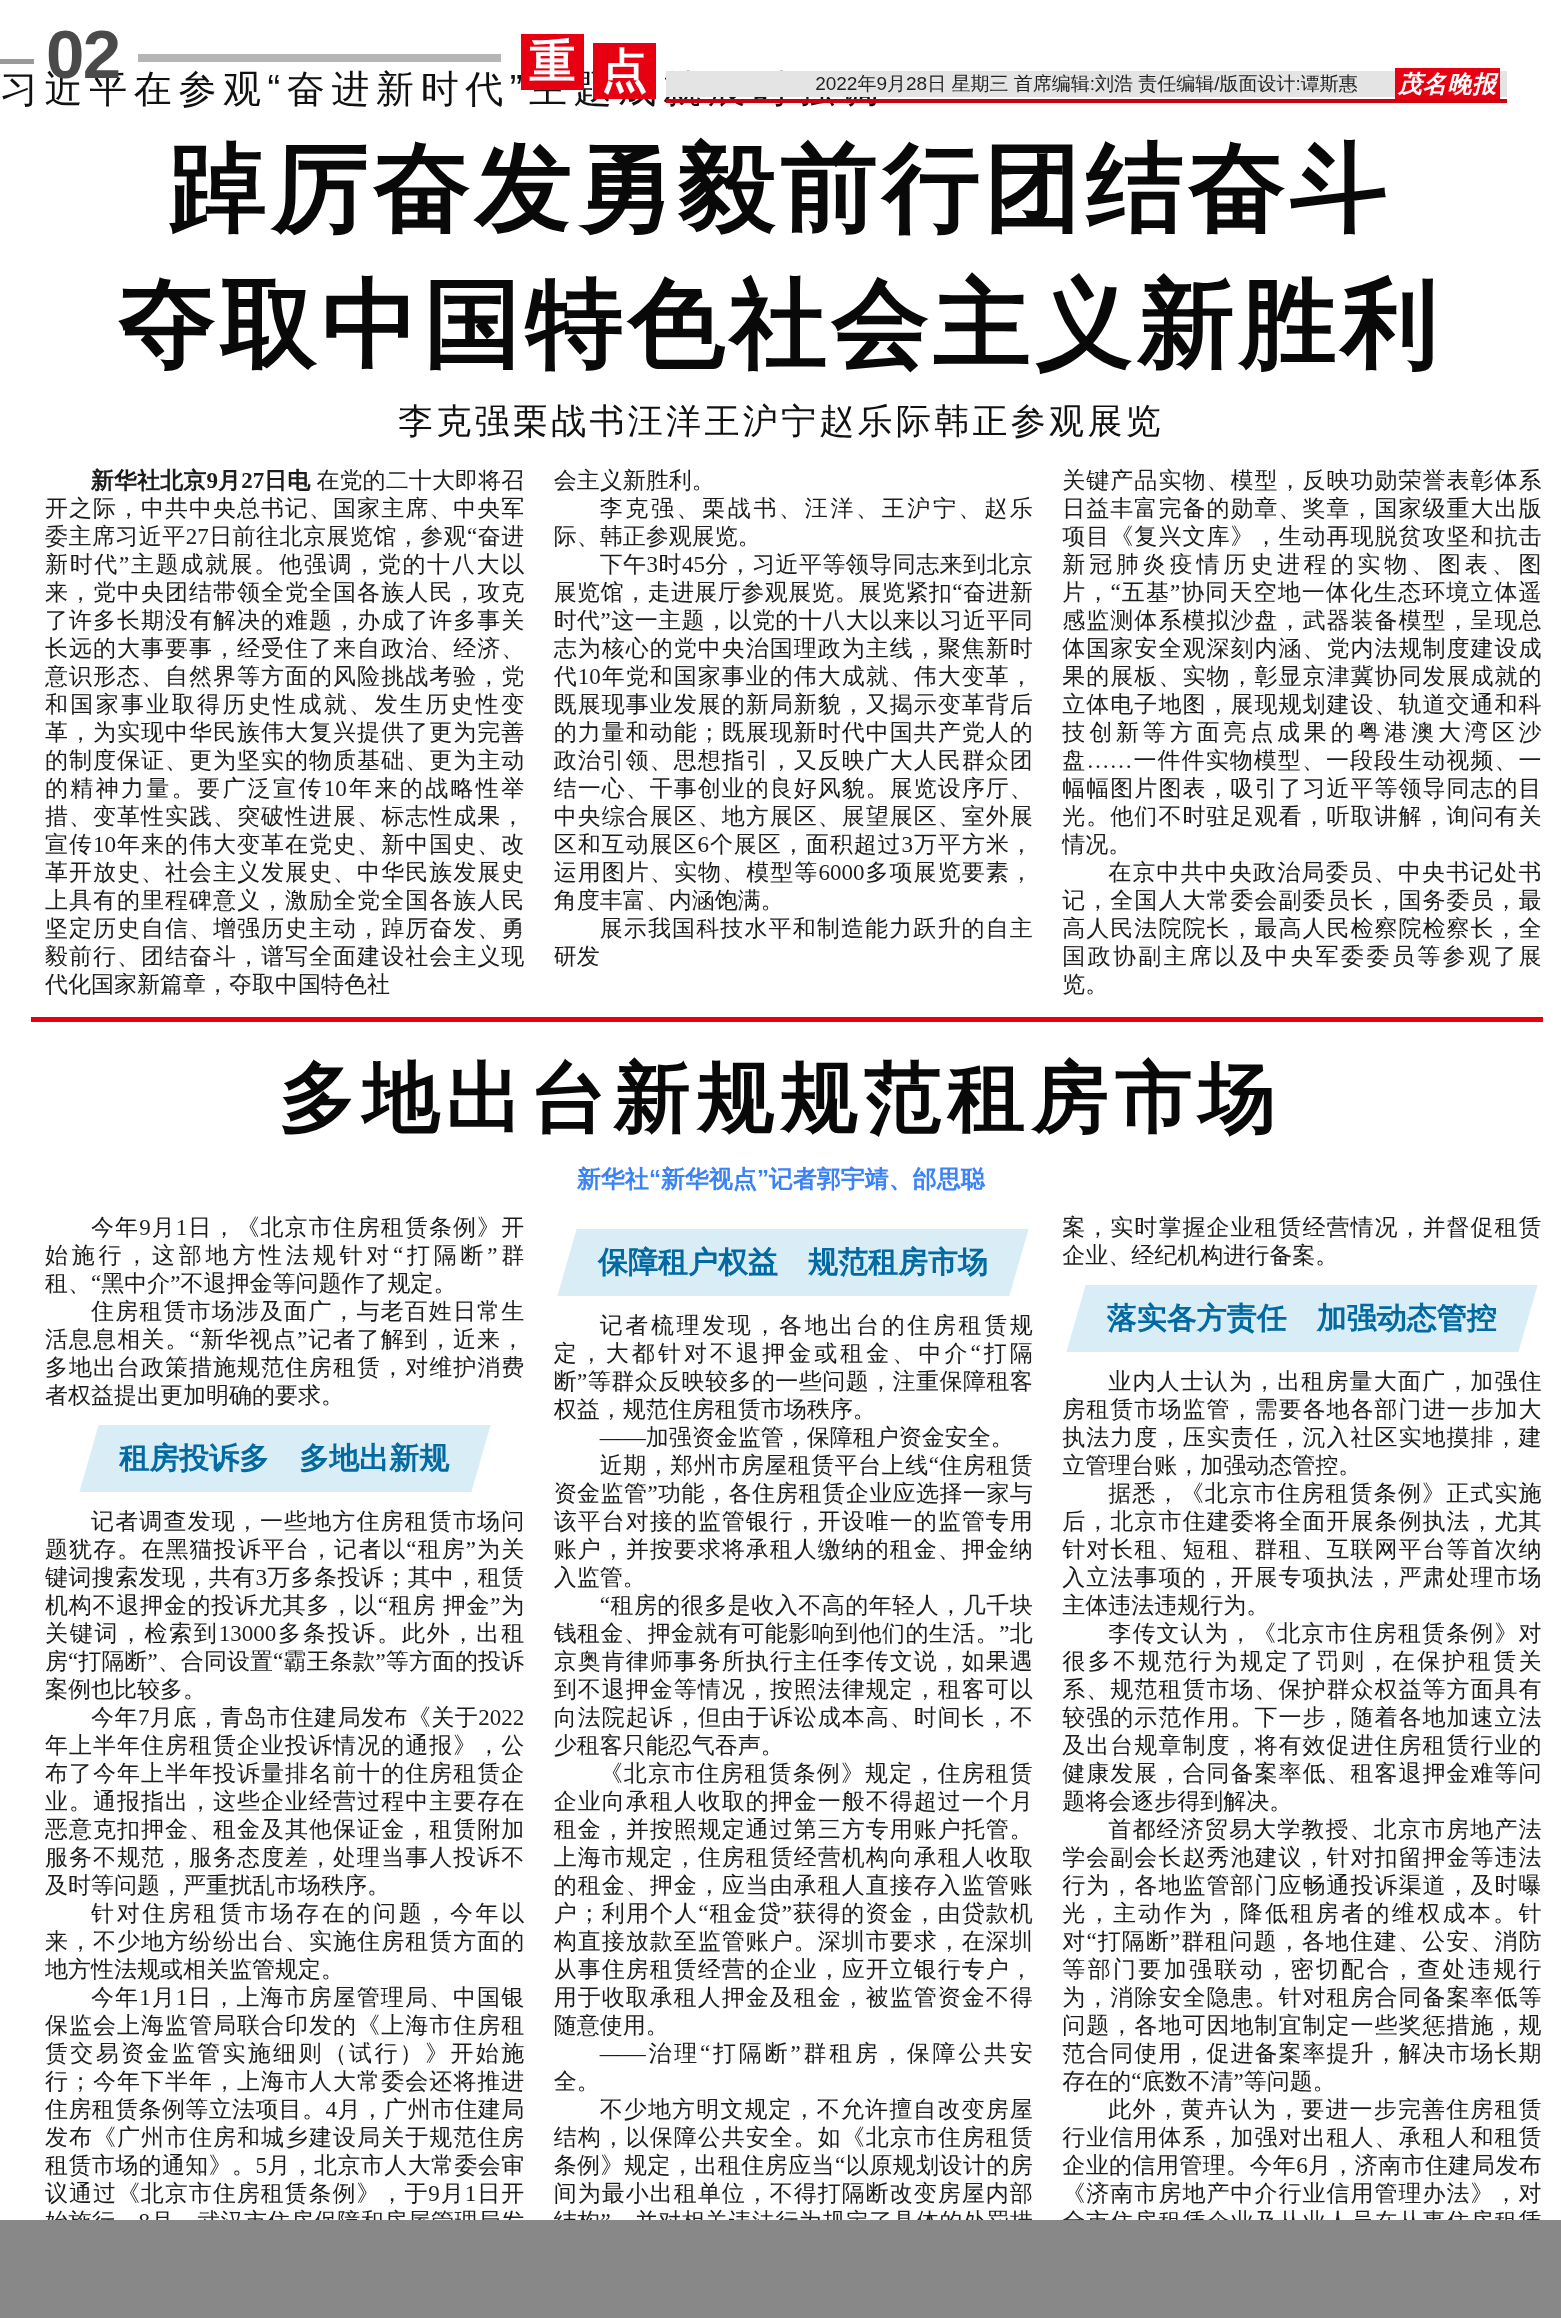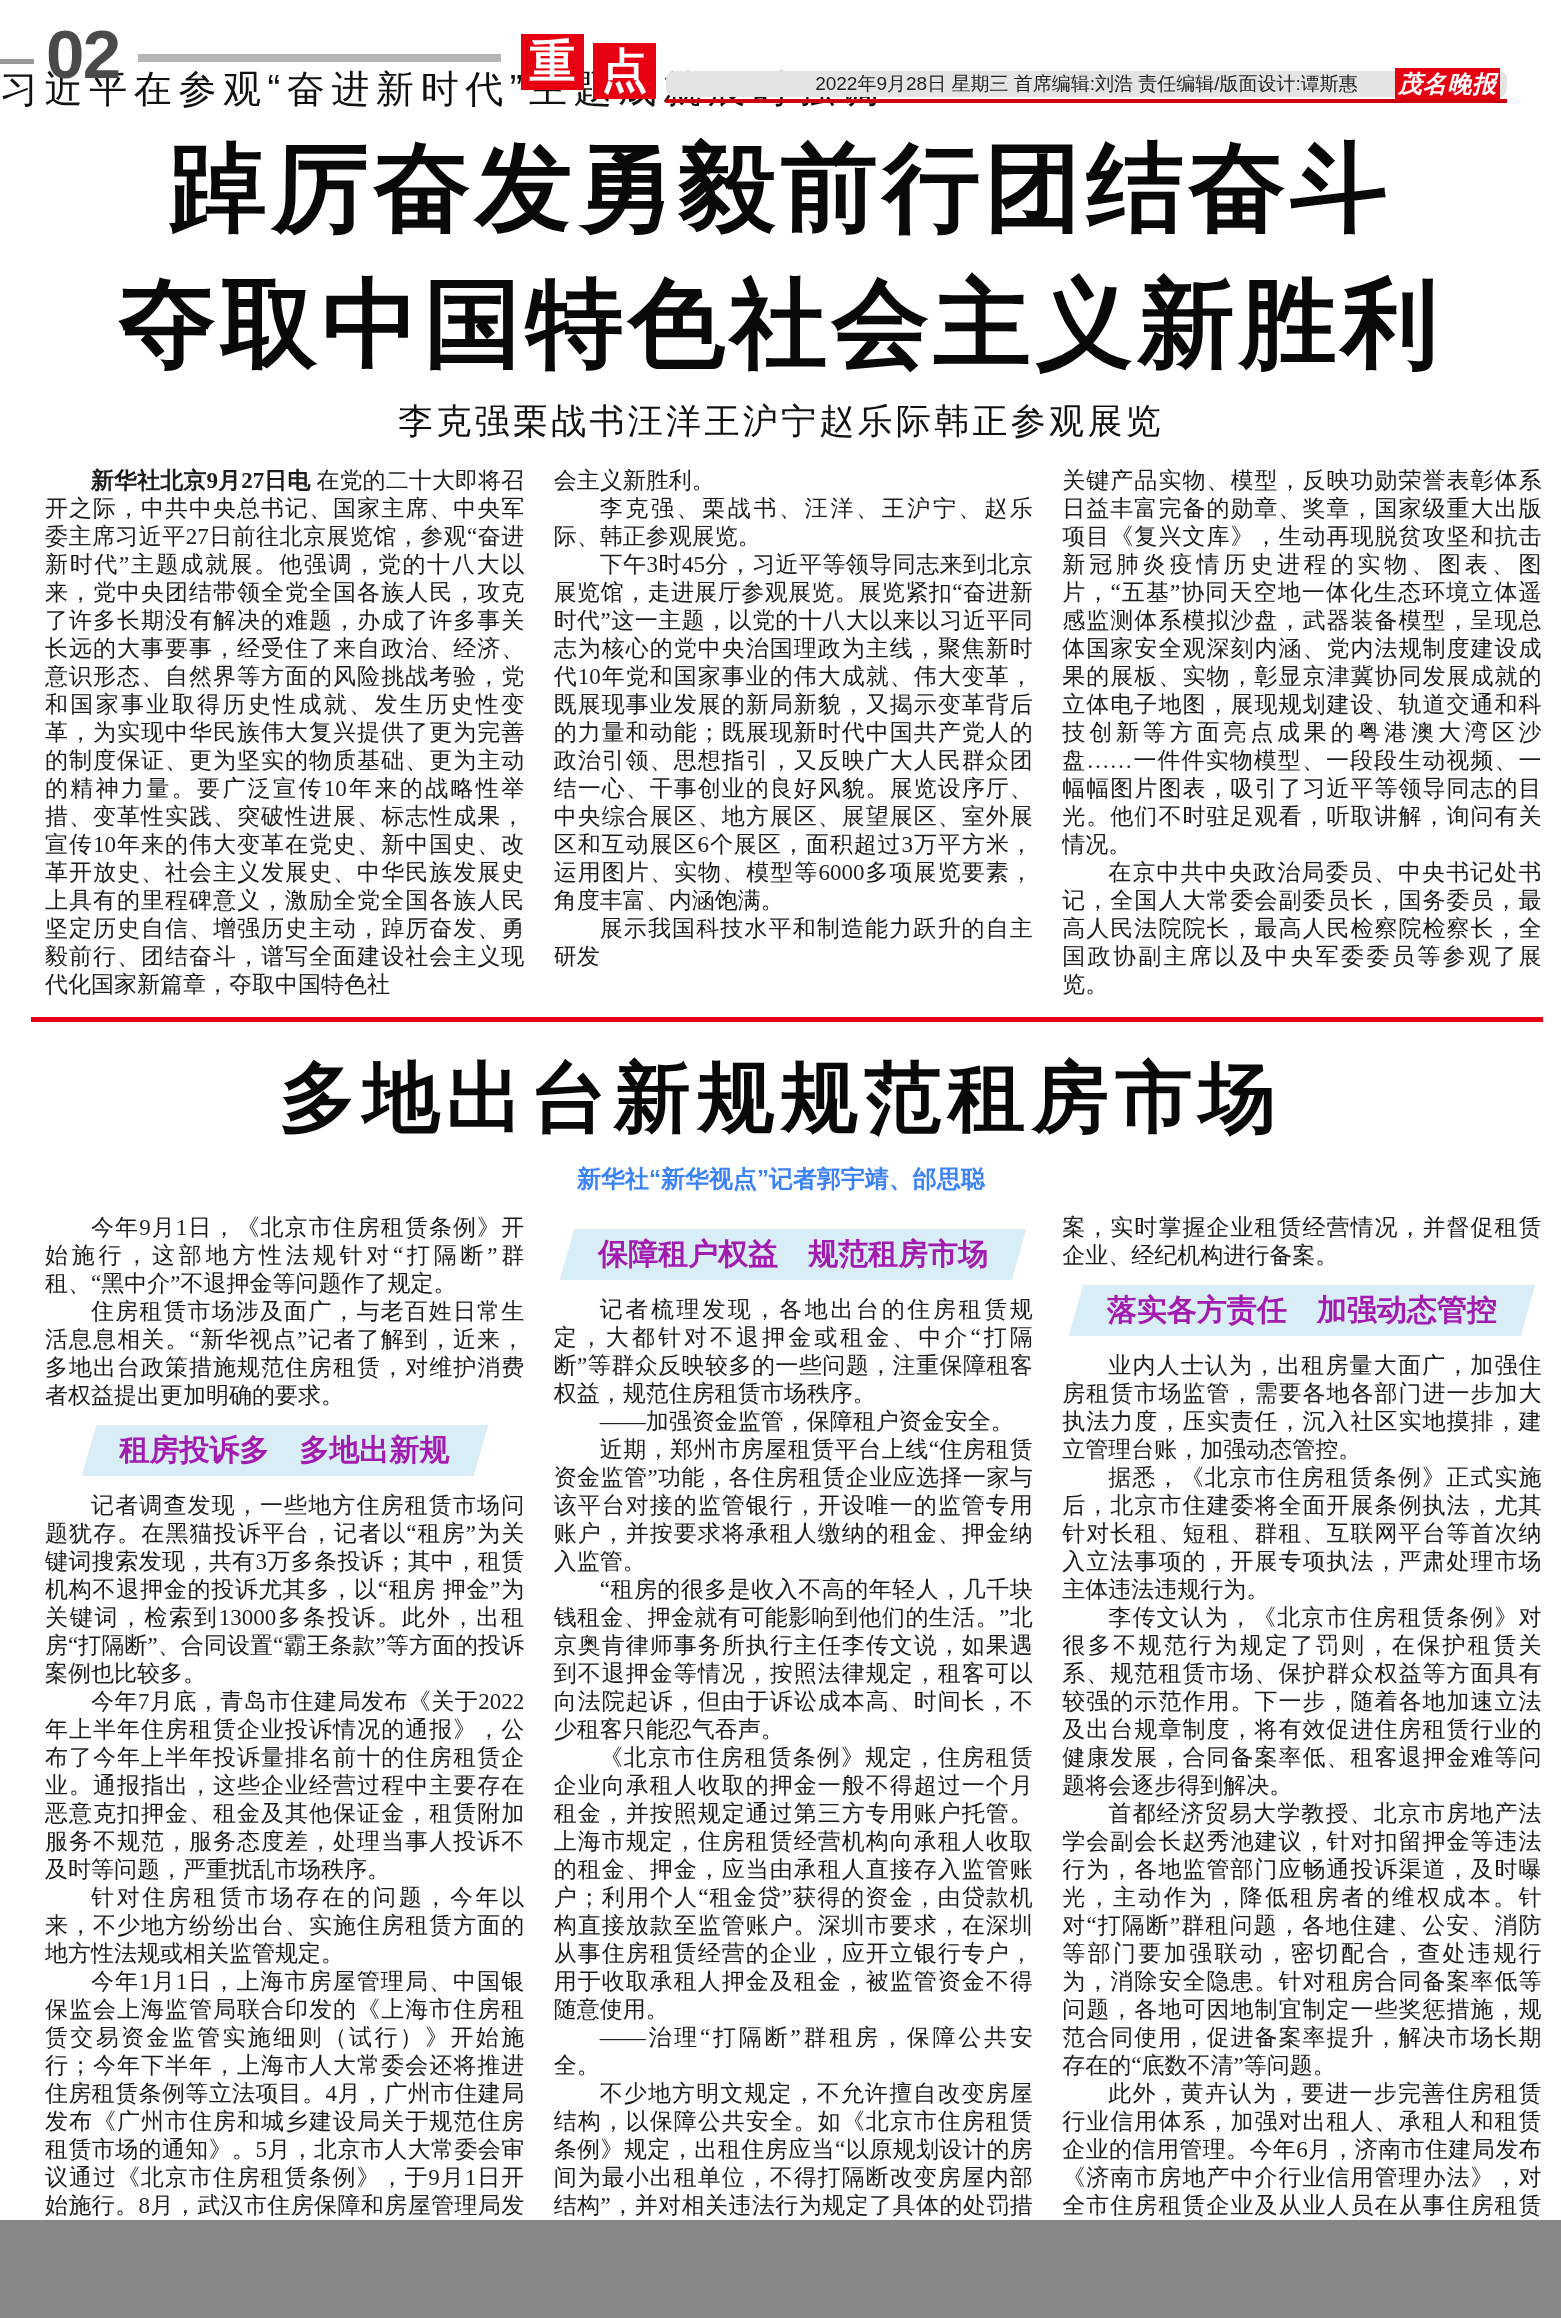--- a/index.html
+++ b/index.html
@@ -11,21 +11,21 @@
   .pageno{position:absolute;left:46px;top:14.8px;font-family:"Liberation Sans","DejaVu Sans",sans-serif;
           font-size:69px;font-weight:700;color:#4a4a4a;letter-spacing:-1.6px;}
   .head-rule{position:absolute;left:138px;top:54px;width:363px;height:8.2px;background:#b5b5b5;}
   .sec-box{position:absolute;width:63px;height:56px;background:#e60012;color:#fff;
            font-family:"Liberation Sans","DejaVu Sans",sans-serif;font-weight:900;font-size:46px;
            display:flex;align-items:center;justify-content:center;}
   .sec-box.b1{left:521px;top:34px;}
   .sec-box.b2{left:593px;top:43px;}
   .datebar{position:absolute;left:666px;top:71px;width:841px;height:26px;background:#e4e4e4;
            display:flex;align-items:center;justify-content:center;
-           font-family:"Liberation Sans","DejaVu Sans",sans-serif;font-size:19px;color:#222;border-radius:8px;}
+           font-family:"Liberation Sans","DejaVu Sans",sans-serif;font-size:19px;color:#222;}
   .masthead{position:absolute;left:1395px;top:68px;width:105px;height:31px;background:#e60012;
             display:flex;align-items:center;justify-content:center;color:#fff;
             font-style:italic;font-weight:700;font-size:24px;letter-spacing:0.8px;}
   .head-redline{position:absolute;left:666px;top:99px;width:841px;height:4.1px;background:#cf000e;}
   
   .a1-kicker{margin:64px 0 0 0;font-family:"Liberation Sans","DejaVu Sans",sans-serif;
              font-size:38px;font-weight:500;letter-spacing:6.6px;color:#111;}
   .a1-headline{margin-top:4.9px;text-align:center;font-family:"Liberation Sans","DejaVu Sans",sans-serif;
                font-size:97px;line-height:136px;font-weight:900;letter-spacing:4.9px;color:#090909;}
   .a1-subhead{margin-top:6.6px;text-align:center;font-family:"Liberation Sans","DejaVu Sans",sans-serif;
@@ -36,22 +36,22 @@
   .para b{font-family:"Liberation Serif","DejaVu Serif",serif;font-weight:700;}
   .para.cont{text-indent:0;}
   .divider{height:5.7px;background:#e60012;margin:18px 19px 0 31px;}
   
   .a2-headline{margin-top:24.6px;text-align:center;font-family:"Liberation Sans","DejaVu Sans",sans-serif;
                font-size:77px;font-weight:900;letter-spacing:6.6px;color:#090909;}
   .a2-byline{margin-top:11.5px;text-align:center;font-family:"Liberation Sans","DejaVu Sans",sans-serif;
              font-size:24px;font-weight:700;color:#3b82f6;}
   .a2-body{margin-top:19.7px;}
   .subhead-wrap{text-align:center;margin:14.8px 0 16.4px;}
-  .subhead{position:relative;display:inline-block;z-index:0;padding:5px 31px;
-           font-family:"Liberation Sans","DejaVu Sans",sans-serif;font-size:30px;font-weight:900;color:#a21caf;}
+  .subhead{position:relative;display:inline-block;z-index:0;padding:13px 31px;
+           font-family:"Liberation Sans","DejaVu Sans",sans-serif;font-size:30px;font-weight:900;color:#0369a1;}
   .subhead::before{content:"";position:absolute;inset:0;background:#d9edf7;transform:skewX(-16deg);z-index:-1;}
   
   .footer{position:absolute;left:4px;top:2259px;width:100%;border-top:2.5px solid #1a1a1a;}
   .footer-row{display:flex;gap:39px;margin:18px 0 0 45px;
               font-family:"Liberation Sans","DejaVu Sans",sans-serif;font-size:21.3px;color:#111;white-space:nowrap;}
 </style>
 </head>
 <body>
 
 <div class="page">

